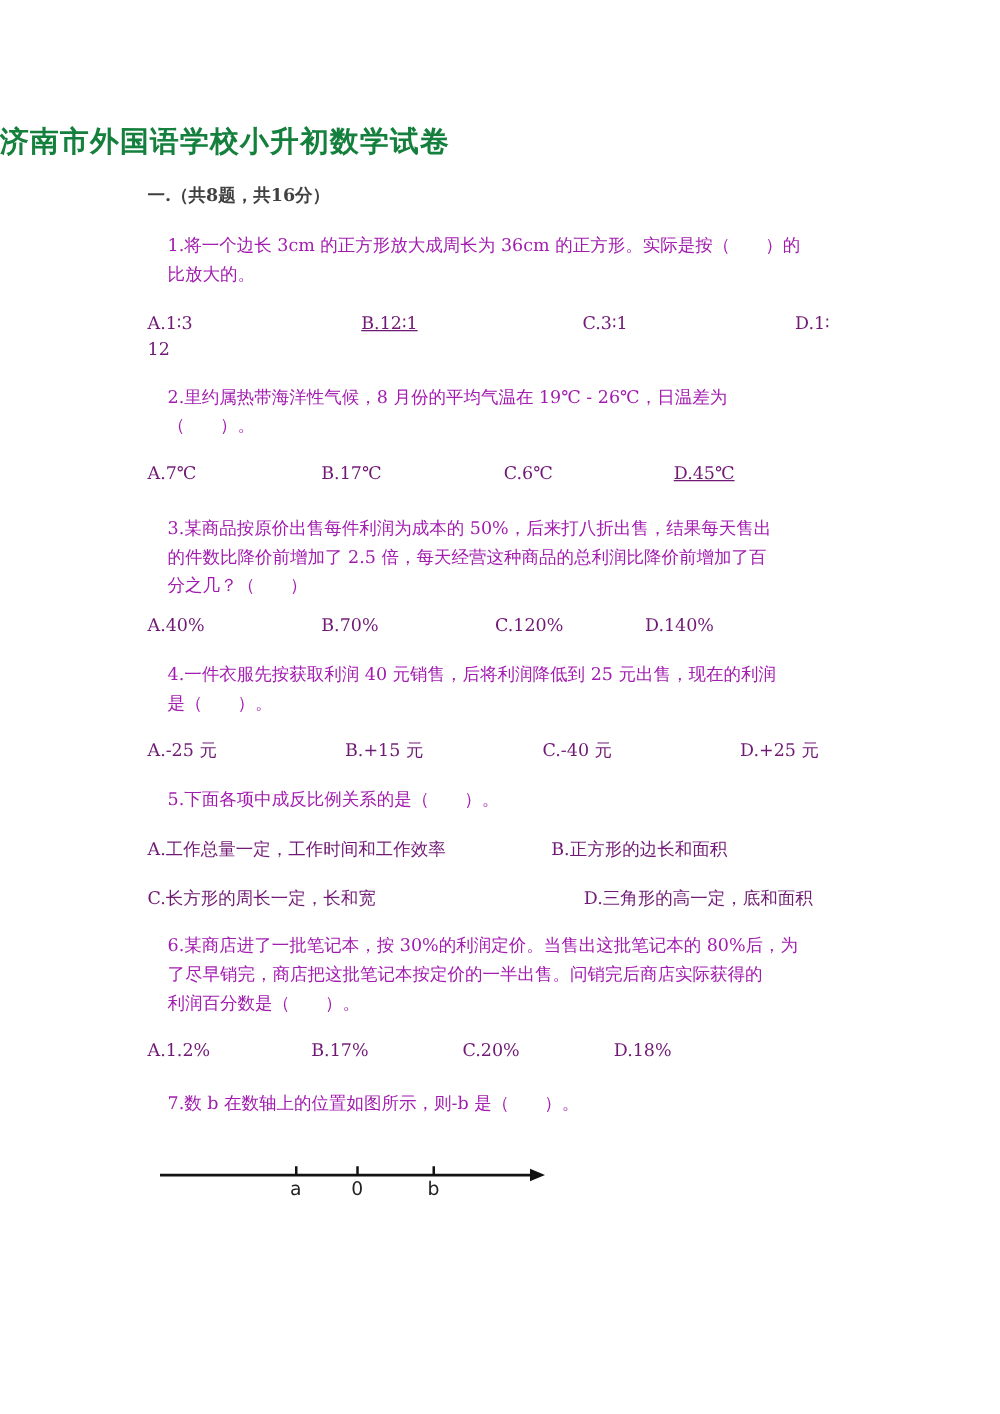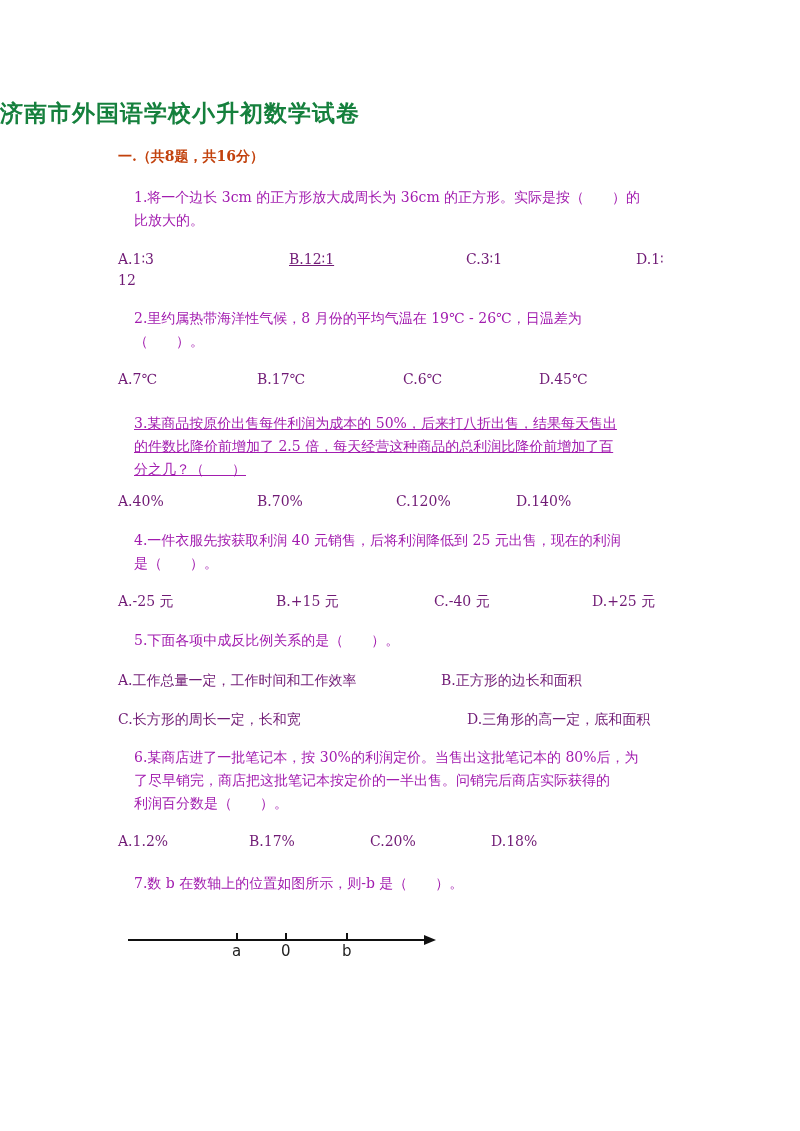--- a/index.html
+++ b/index.html
@@ -1,20 +1,20 @@
 <!DOCTYPE html>
 <html><head>
 <meta charset="utf-8">
 <style>
   html, body { margin:0; padding:0; background:#ffffff; }
   body { width:800px; height:1131px; position:relative; overflow:hidden;
          font-family:"DejaVu Serif", "Liberation Serif", serif; color:#222; }
   .title { position:absolute; left:0; width:800px; top:98px; text-align:left;
            font-size:23px; font-weight:bold; letter-spacing:1px; color:#15803d; }
-  .section { position:absolute; left:118px; top:148px; font-size:14px; font-weight:bold; color:#c2410c; }
+  .section { position:absolute; left:118px; top:148px; font-size:14px; font-weight:bold; color:#404040; }
   .q { position:absolute; left:134px; width:565px; font-size:14px; line-height:23px; color:#a21caf; }
   .opt { position:absolute; font-size:14px; line-height:23px; color:#701a75; white-space:nowrap; }
   .nl-label { position:absolute; font-size:15px; color:#222; font-family:"DejaVu Sans", sans-serif; }
 </style>
 </head>
 <body>
 
 <div>
   <div class="title">济南市外国语学校小升初数学试卷</div>
   <div class="section">一.（共8题，共16分）</div>
@@ -29,23 +29,23 @@
   <div class="opt" style="left:636px;top:248px;">D.1∶</div>
   <div class="opt" style="left:118px;top:269px;">12</div>
 
   <div class="q" style="top:307px;">
     <div style="white-space:nowrap;">2.里约属热带海洋性气候，8 月份的平均气温在 19℃ - 26℃，日温差为</div>
     <div>（　　）。</div>
   </div>
   <div class="opt" style="left:118px;top:368px;">A.7℃</div>
   <div class="opt" style="left:257px;top:368px;">B.17℃</div>
   <div class="opt" style="left:403px;top:368px;">C.6℃</div>
-  <div class="opt" style="left:539px;top:368px;">D.45℃</div>
+  <div class="opt" style="left:539px;top:368px;text-decoration:underline;">D.45℃</div>
 
-  <div class="q" style="top:412px;text-decoration:underline;">
+  <div class="q" style="top:412px;">
     <div style="white-space:nowrap;">3.某商品按原价出售每件利润为成本的 50%，后来打八折出售，结果每天售出</div>
     <div style="white-space:nowrap;">的件数比降价前增加了 2.5 倍，每天经营这种商品的总利润比降价前增加了百</div>
     <div>分之几？（　　）</div>
   </div>
   <div class="opt" style="left:118px;top:490px;">A.40%</div>
   <div class="opt" style="left:257px;top:490px;">B.70%</div>
   <div class="opt" style="left:396px;top:490px;">C.120%</div>
   <div class="opt" style="left:516px;top:490px;">D.140%</div>
 
   <div class="q" style="top:529px;">

